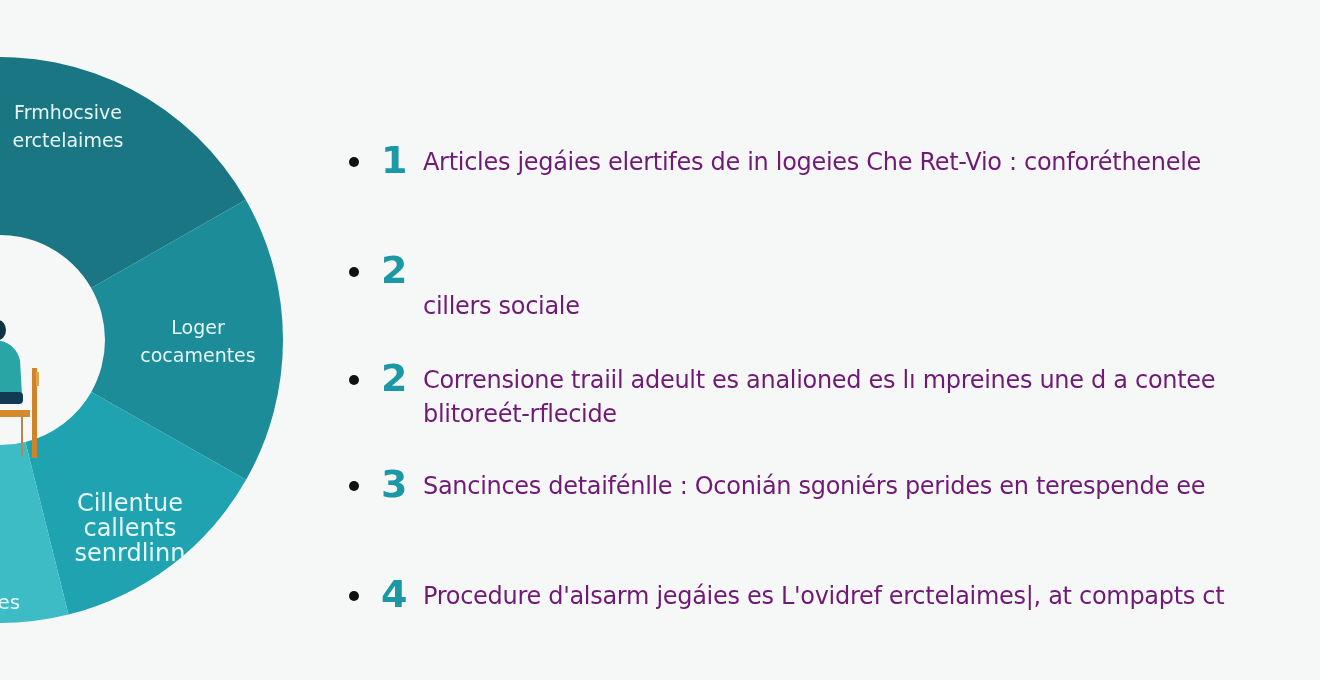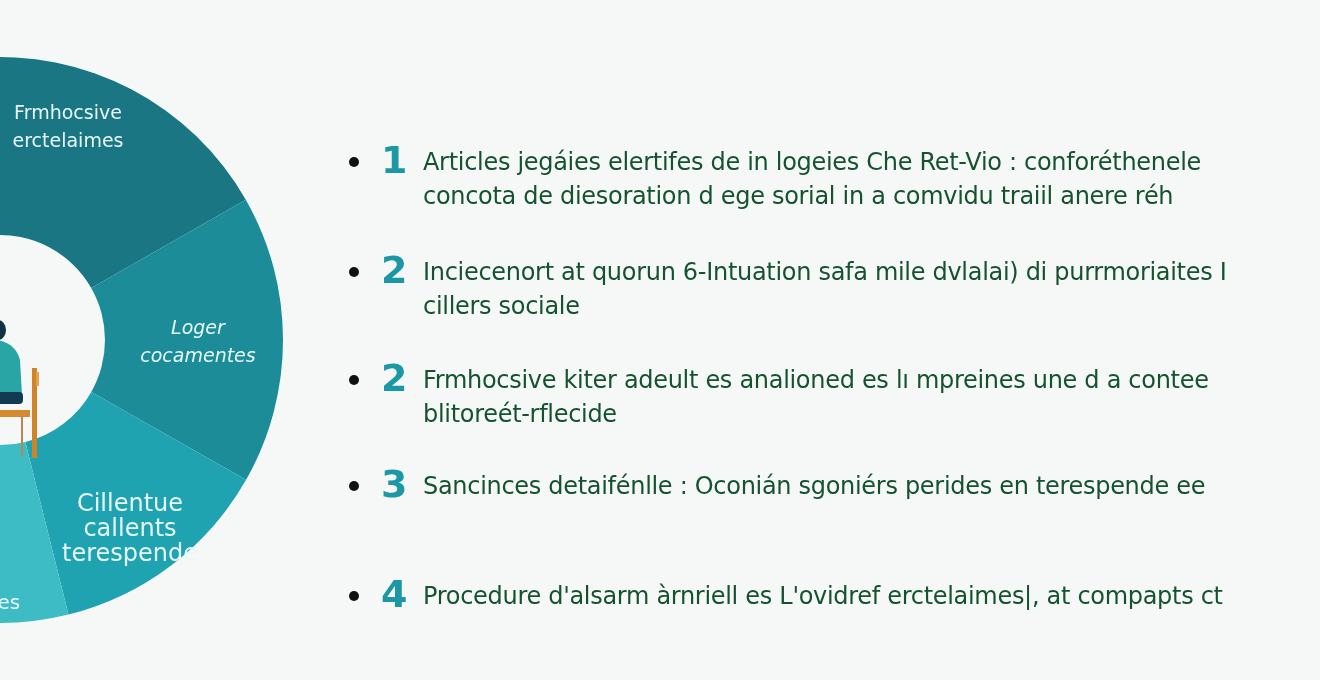--- a/index.html
+++ b/index.html
@@ -73,21 +73,21 @@
     font-weight: bold;
     font-size: 38px;
     line-height: 44px;
   }
   .line {
     position: absolute;
     left: 78px;
     font-family: "DejaVu Sans", "Liberation Sans", sans-serif;
     font-size: 24px;
     line-height: 32px;
-    color: #14532d;
+    color: #701a75;
     letter-spacing: -0.3px;
   }
   .line.l1 { top: 4px; }
   .line.l2 { top: 38px; }
 </style>
 </head>
 <body>
 
 <div class="canvas">
 
@@ -120,58 +120,56 @@
         <rect x="36" y="372" width="3" height="14" fill="#e2a24b"></rect>
 
         <rect x="21" y="416" width="2" height="40" fill="#b5884f"></rect>
       </g>
     </svg>
 
     <div class="seg-label" style="left:68px; top:98px;">
       <span>Frmhocsive</span>
       <span>erctelaimes</span>
     </div>
-    <div class="seg-label" style="left:198px; top:313px;font-style:italic;">
+    <div class="seg-label" style="left:198px; top:313px;">
       <span>Loger</span>
       <span>cocamentes</span>
     </div>
     <div class="seg-label" style="left:130px; top:491px; font-size:24px; line-height:25px;">
       <span>Cillentue</span>
       <span>callents</span>
-      <span>terespende</span>
+      <span>senrdlinn</span>
     </div>
     <div class="seg-label" style="left:6px; top:588px; font-size:20px;">
       <span>les</span>
     </div>
   </div>
 
   <div class="list">
     <div class="item" style="top:0px;">
       <span class="bullet"></span>
       <span class="num" style="color:#1b98a4;">1</span>
       <span class="line l1">Articles jegáies elertifes de in logeies Che Ret-Vio : conforéthenele</span>
-      <span class="line l2">concota de diesoration d ege sorial in a comvidu traiil anere réh</span>
     </div>
     <div class="item" style="top:110px;">
       <span class="bullet"></span>
       <span class="num" style="color:#1b98a4;">2</span>
-      <span class="line l1">Inciecenort at quorun 6-Intuation safa mile dvlalai) di purrmoriaites I</span>
       <span class="line l2">cillers sociale</span>
     </div>
     <div class="item" style="top:218px;">
       <span class="bullet"></span>
       <span class="num" style="color:#1b98a4;">2</span>
-      <span class="line l1">Frmhocsive kiter adeult es analioned es lı mpreines une d a contee</span>
+      <span class="line l1">Corrensione traiil adeult es analioned es lı mpreines une d a contee</span>
       <span class="line l2">blitoreét-rflecide</span>
     </div>
     <div class="item" style="top:324px;">
       <span class="bullet"></span>
       <span class="num" style="color:#1b98a4;">3</span>
       <span class="line l1">Sancinces detaifénlle : Oconián sgoniérs perides en terespende ee</span>
     </div>
     <div class="item" style="top:434px;">
       <span class="bullet"></span>
       <span class="num" style="color:#1b98a4;">4</span>
-      <span class="line l1">Procedure d'alsarm àrnriell es L'ovidref erctelaimes|, at compapts ct</span>
+      <span class="line l1">Procedure d'alsarm jegáies es L'ovidref erctelaimes|, at compapts ct</span>
     </div>
   </div>
 
 </div>
 
 </body></html>

